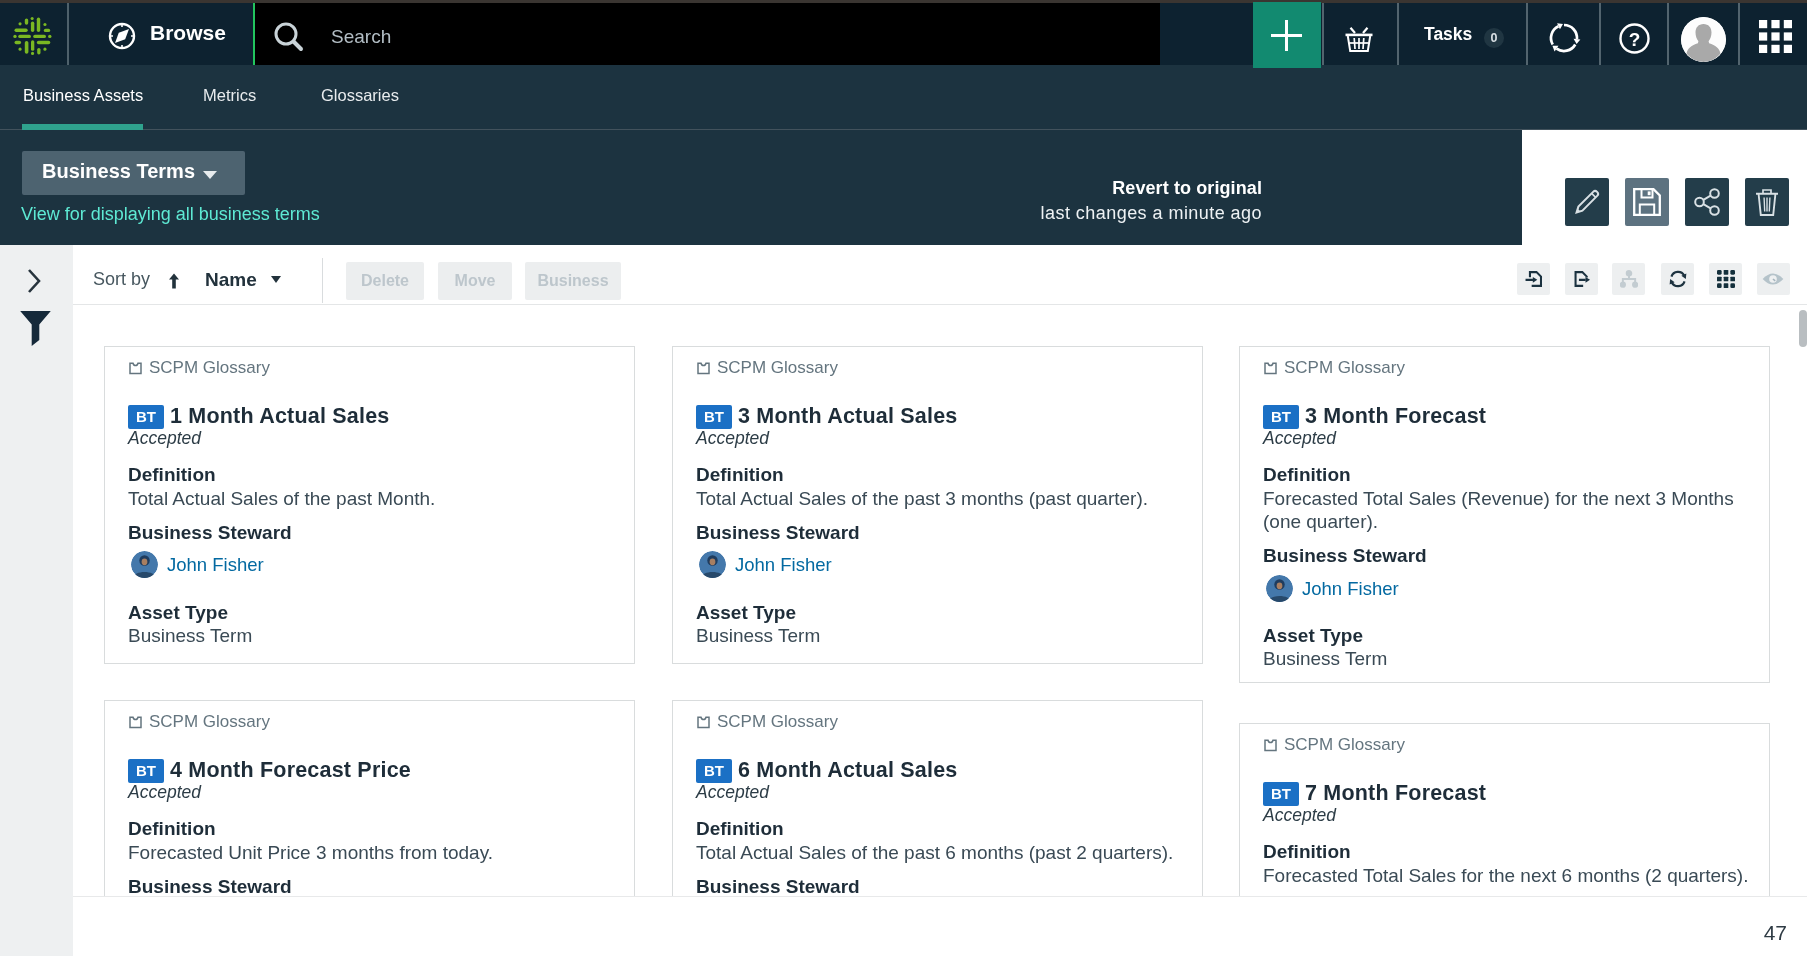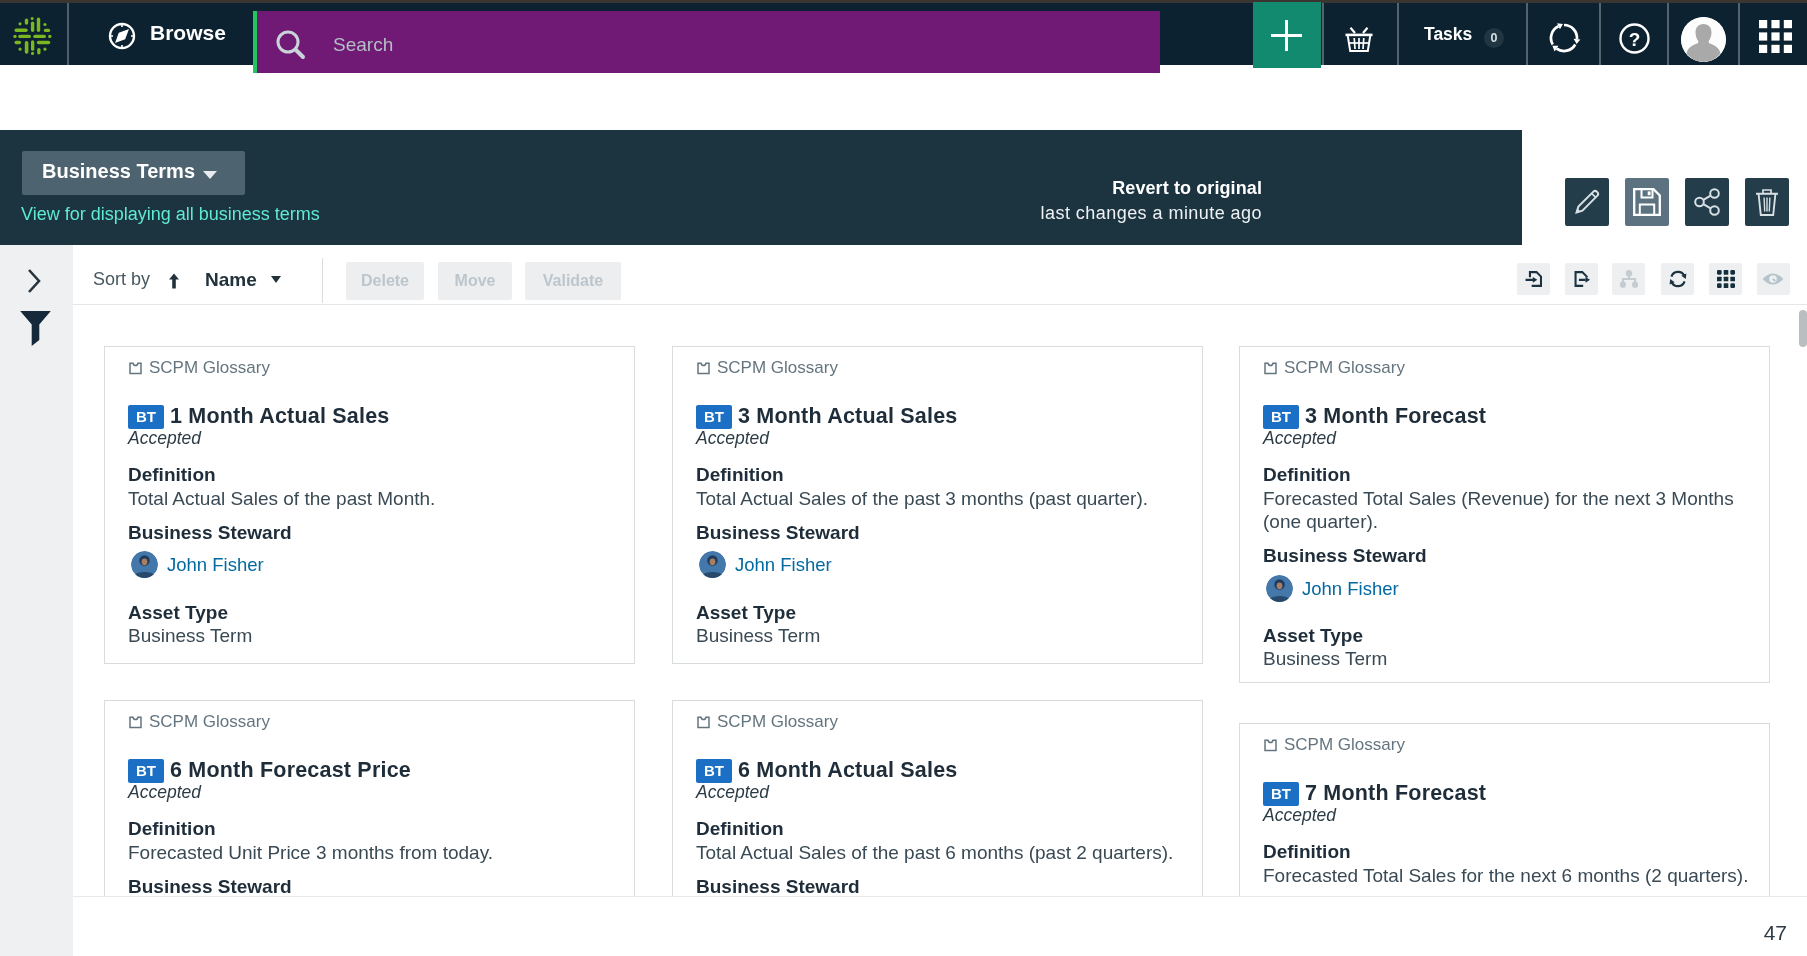--- a/index.html
+++ b/index.html
@@ -9,21 +9,21 @@
 
 
 #topstrip { left:0; top:0; width:1807px; height:3px; background:#3a3531; }
 
 
 #topbar { left:0; top:3px; width:1807px; height:62px; background:#0d2230; }
 #logocell { left:0; top:0; width:69px; height:62px; border-right:2px solid #4e616b; }
 #logosvg { left:13px; top:13px; }
 #browse { left:69px; top:0; width:185px; height:47px;text-align:center; }
 #browsetxt { left:81px; top:18px; color:#fff; font-size:21px; font-weight:bold; }
-#searchbox { left:253px; top:8px; width:907px; height:62px; background:#701a75; border-left:4px solid #22c55e; }
+#searchbox { left:253px; top:0; width:907px; height:62px; background:#000000; border-left:2px solid #22c55e; }
 #searchtxt { left:76px; top:23px; color:#b3bec5; font-size:19px; }
 .sep { top:0; width:2px; height:62px; background:#52646e; }
 #plusbtn { left:1253px; top:-1px; width:68px; height:66px; background:#128a70; z-index:3; }
 .plusbar { background:#fff; }
 #taskstxt { left:1424px; top:21px; color:#fff; font-size:17.5px; font-weight:bold; }
 #taskbadge { left:1484px; top:25px; width:20px; height:20px; border-radius:50%; background:#203642; color:#d9e0e4; font-size:12.5px; font-weight:bold; text-align:center; line-height:20px; }
 #avatarcirc { left:1681px; top:14px; width:45px; height:45px; border-radius:50%; background:#fdfdfd; overflow:hidden; }
 
 
 #tabrow { left:0; top:65px; width:1807px; height:65px; background:#1c3340; border-bottom:1px solid #42525c; }
@@ -179,20 +179,26 @@
         <rect x="0" y="12.4" width="8.2" height="8.2"></rect>
           <rect x="12.4" y="12.4" width="8.2" height="8.2"></rect>
           <rect x="24.8" y="12.4" width="8.2" height="8.2"></rect>
         <rect x="0" y="24.8" width="8.2" height="8.2"></rect>
           <rect x="12.4" y="24.8" width="8.2" height="8.2"></rect>
           <rect x="24.8" y="24.8" width="8.2" height="8.2"></rect>
       </svg>
     </div>
   </div>
 
+  <div id="tabrow" class="abs">
+    <div class="tab abs" style="left:23px; color:#fff;">Business Assets</div>
+    <div class="tab abs" style="left:203px;">Metrics</div>
+    <div class="tab abs" style="left:321px;">Glossaries</div>
+    <div id="tabunderline" class="abs"></div>
+  </div>
 
   <div id="header" class="abs">
     <div id="btbtn" class="abs">
       <div id="btbtntxt" class="abs">Business Terms</div>
       <div id="btcaret" class="abs"></div>
     </div>
     <div id="viewtxt" class="abs">View for displaying all business terms</div>
     <div id="revert1" class="abs">Revert to original</div>
     <div id="revert2" class="abs">last changes a minute ago</div>
     <div class="hicon abs" style="left:1565px; background:#233d4a;">
@@ -235,21 +241,21 @@
       <div id="sortarrow" class="abs">
         <svg width="12" height="16" viewBox="0 0 12 16" fill="#22323c">
           <path d="M6 0.5 L11 6.5 H7.8 V15.5 H4.2 V6.5 H1 Z"></path>
         </svg>
       </div>
       <div id="nametxt" class="abs">Name</div>
       <div id="namecaret" class="abs"></div>
       <div id="tooldiv" class="abs"></div>
       <div class="toolbtn abs" style="left:273px; width:78px;">Delete</div>
       <div class="toolbtn abs" style="left:365px; width:74px;">Move</div>
-      <div class="toolbtn abs" style="left:452px; width:96px;">Validate</div>
+      <div class="toolbtn abs" style="left:452px; width:96px;">Business</div>
     </div>
 
     <div class="iconbtn abs" style="left:1517px;">
       <svg width="19" height="19" viewBox="0 0 22 22" fill="none" stroke="#1b3240" stroke-width="2.4">
         <path d="M6.3 9 V3 H13.9 L19.1 8.2 V19 H8.3"></path>
         <path d="M1.2 12 H9.8"></path>
         <polygon points="9.6,8.6 14.8,12 9.6,15.4" fill="#1b3240" stroke="none"></polygon>
       </svg>
     </div>
     <div class="iconbtn abs" style="left:1564.5px;">
@@ -382,21 +388,21 @@
     <div class="lbl" style="top:278px;">Asset Type</div>
     <div class="bodytxt" style="top:300px;">Business Term</div>
   </div>
 
   <div class="card abs" style="left:104px; top:700px; height:255px;">
     <div class="glosrow"><svg width="15" height="15" viewBox="0 0 15 15" fill="none" stroke="#64757f" stroke-width="1.5">
           <path d="M2 3.2 H5.0 Q5.6 5.6 7.5 5.6 Q9.4 5.6 10.0 3.2 H13 V13.6 H2 Z"></path>
         </svg>SCPM Glossary</div>
     <div class="badgerow">
         <div class="btbadge">BT</div>
-        <div class="cardtitle">6 Month Forecast Price</div>
+        <div class="cardtitle">4 Month Forecast Price</div>
       </div>
     <div class="accepted">Accepted</div>
     <div class="lbl" style="top:117px;">Definition</div>
     <div class="bodytxt" style="top:140px;">Forecasted Unit Price 3 months from today.</div>
     <div class="lbl" style="top:175px;">Business Steward</div>
   </div>
 
   <div class="card abs" style="left:672px; top:700px; height:255px;">
     <div class="glosrow"><svg width="15" height="15" viewBox="0 0 15 15" fill="none" stroke="#64757f" stroke-width="1.5">
           <path d="M2 3.2 H5.0 Q5.6 5.6 7.5 5.6 Q9.4 5.6 10.0 3.2 H13 V13.6 H2 Z"></path>

